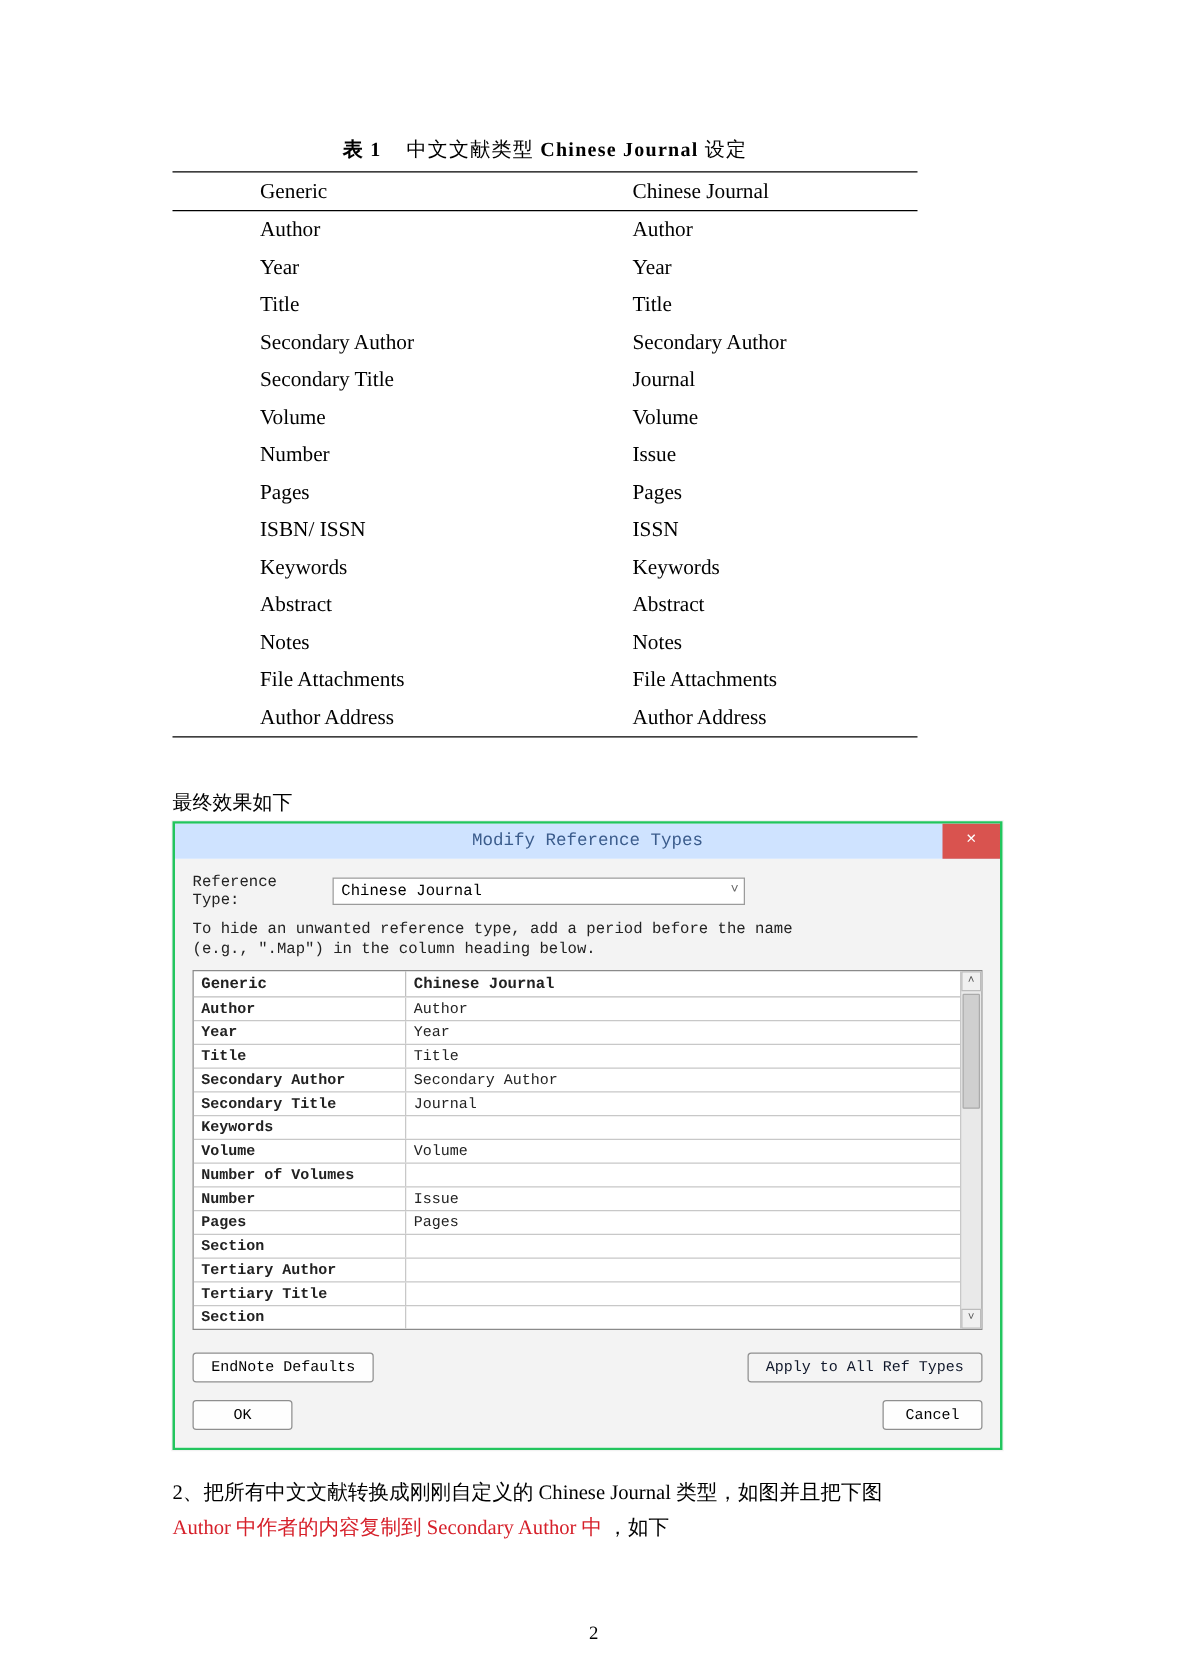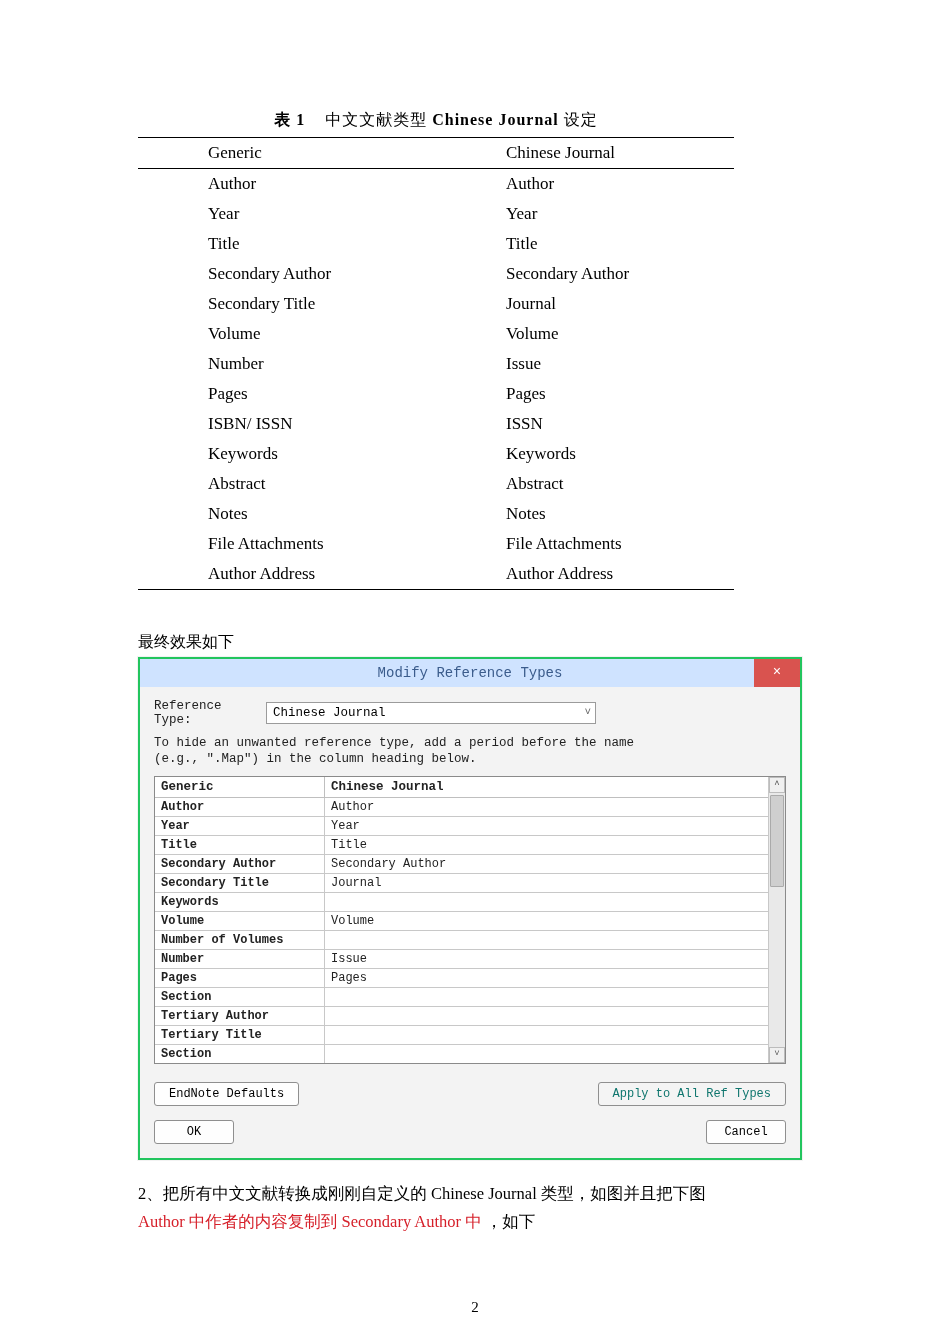--- a/index.html
+++ b/index.html
@@ -196,21 +196,21 @@
     height: 24px;
     padding: 0 14px;
     border: 1px solid #8f8f8f;
     background: #fefefe;
     font-family: inherit;
     font-size: 12px;
     cursor: pointer;
     border-radius: 3px;
   }
   .btn.disabled {
-    color: #0f766e;
+    color: #0f172a;
     background: #f4f4f4;
   }
   .spacer { flex: 1; }
   .btn-row2 {
     display: flex;
     justify-content: space-between;
     margin-top: 14px;
   }
 
   

